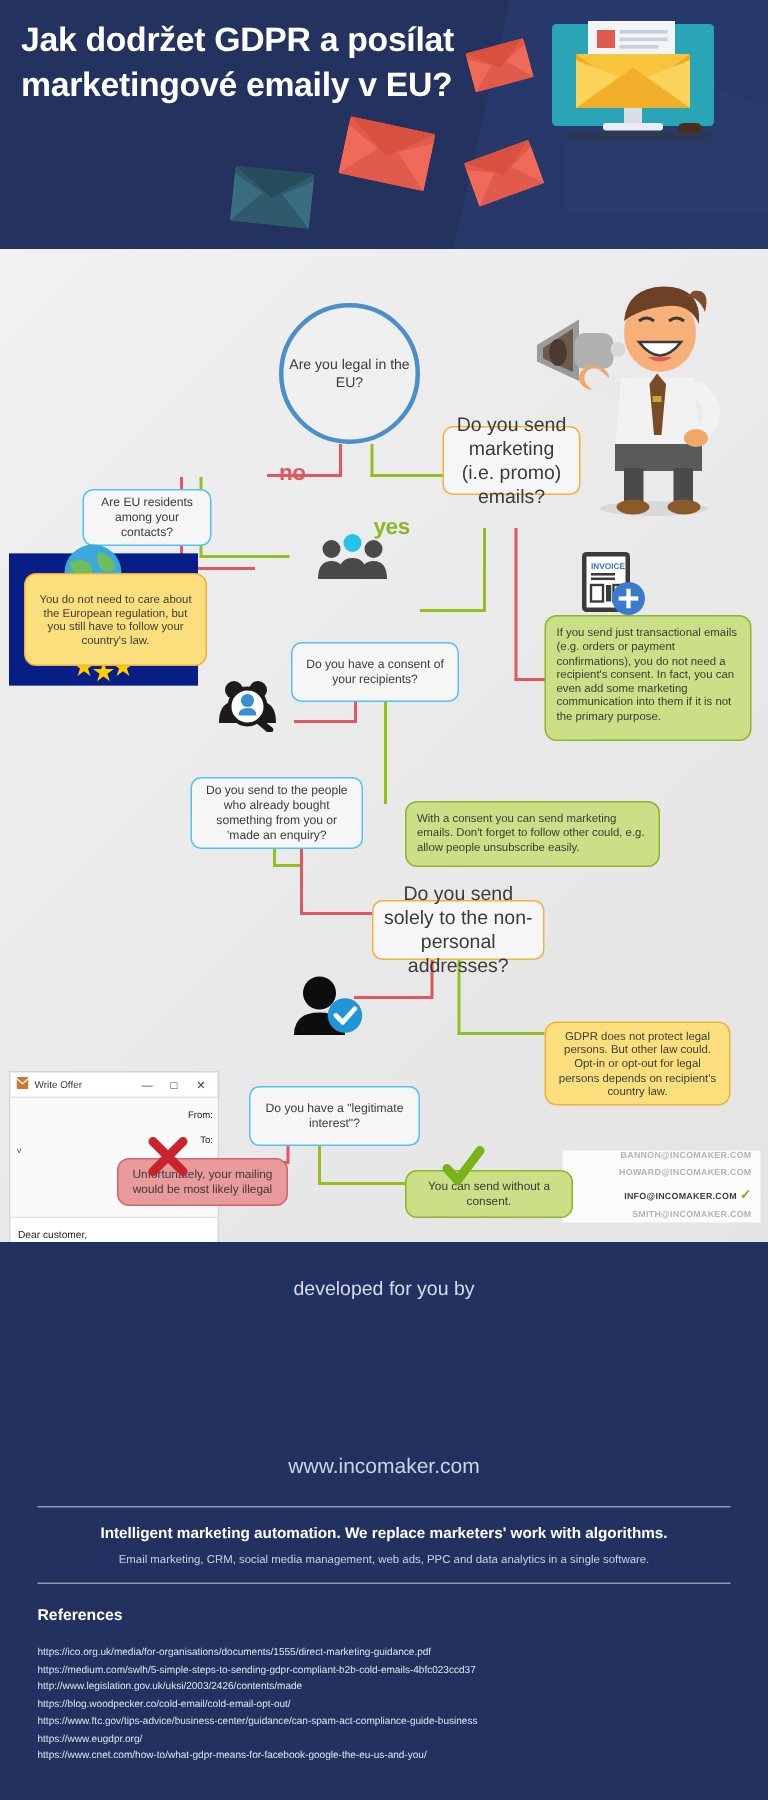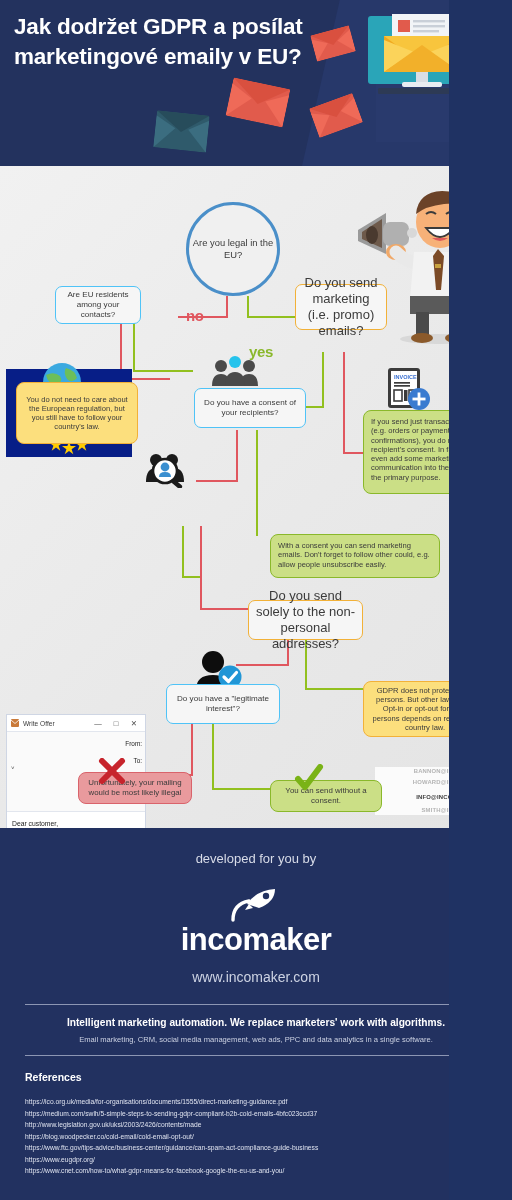--- a/index.html
+++ b/index.html
@@ -2,21 +2,21 @@
 <html><head>
 <meta charset="utf-8">
 <style>
   * { box-sizing: border-box; margin: 0; padding: 0; }
   html, body { width: 512px; height: 1200px; }
   body {
     font-family: "Liberation Sans", sans-serif;
     background: #1f3263;
     overflow: hidden;
   }
-  .page { position: relative; width: 449px; height: 1200px; overflow: hidden; }
+  .page { position: relative; width: 512px; height: 1200px; overflow: hidden; }
 
   
   .header {
     position: absolute; left: 0; top: 0; width: 512px; height: 166px;
     background: #23325e;
     overflow: hidden;
   }
   .header-shade {
     position: absolute; right: 0; top: 0; width: 210px; height: 166px;
     background: #27386a;
@@ -53,21 +53,21 @@
   .line { position: absolute; }
   .ln-red   { background: #e0575f; }
   .ln-green { background: #92c01f; }
 
   
   .node {
     position: absolute; border-radius: 7px; background: #f7f7f7;
     display: flex; align-items: center; justify-content: center; text-align: center;
     color: #3b3b3b; line-height: 1.22; padding: 4px 6px;
   }
-  .node-q { border: 1.6px solid #4fc3f7; font-size: 8.1px; background: #f6f6f6; }
+  .node-q { border: 1.6px solid #4fc3f7; font-size: 8.1px; background: #f6f6f6; margin-top: 40px; }
   .node-q-orange { border: 1.6px solid #f2b138; font-size: 13px; background: #f6f6f6; }
   .node-note-yellow {
     border: 1.6px solid #f2b138; background: #fcdf7d; font-size: 7.6px;
     color: #3b3b3b; border-radius: 8px;
   }
   .node-note-green {
     border: 1.6px solid #8ab82b; background: #cbdf86; font-size: 7.6px;
     color: #3b3b3b; border-radius: 8px; text-align: left; align-items: flex-start;
     padding: 6px 7px;
   }
@@ -377,20 +377,23 @@
       <svg viewBox="0 0 50 36" style="width:50px;height:36px">
         <circle cx="14" cy="8" r="6" fill="#1b1b1b"></circle>
         <circle cx="30" cy="8" r="6" fill="#1b1b1b"></circle>
         <path d="M4 30 Q4 16 14 16 Q24 16 24 30 Z" fill="#1b1b1b"></path>
         <path d="M22 30 Q22 16 32 16 Q42 16 42 30 Z" fill="#1b1b1b"></path>
         <circle cx="23" cy="19" r="12" fill="#ffffff" stroke="#1b1b1b" stroke-width="2.6"></circle>
         <circle cx="23" cy="15" r="4.4" fill="#3a8fd0"></circle>
         <path d="M17 25 Q17 20 23 20 Q29 20 29 25 Z" fill="#3a8fd0"></path>
         <rect x="31" y="26" width="13" height="4.5" rx="2" fill="#1b1b1b" transform="rotate(40 31 26)"></rect>
       </svg>
+    </div>
+    <div class="node node-q" style="left:127px; top:312px; width:115px; height:48px;">
+      <span>Do you send to the people who already bought something from you or 'made an enquiry?</span>
     </div>
 
     <div class="node node-note-green" style="left:270px; top:368px; width:170px; height:44px;">
       <span>With a consent you can send marketing emails. Don't forget to follow other could, e.g. allow people unsubscribe easily.</span>
     </div>
 
     <div class="compose">
       <div class="compose-title">
         <span>
           <svg width="8" height="8" viewBox="0 0 8 8">
@@ -460,31 +463,20 @@
     </div>
     <div class="node node-result-green" style="left:270px; top:614px; width:112px; height:32px;">
       <span>You can send without a consent.</span>
     </div>
 
   </div>
 
   <div class="footer">
     <div class="dev-by">developed for you by</div>
 
-    <div class="logo-wrap">
-      <div style="height:34px;display:flex;align-items:flex-end;justify-content:center;">
-        <svg width="50" height="34" viewBox="0 0 50 34">
-          <path d="M2 32 Q2 16 18 13" stroke="#ffffff" stroke-width="3.4" fill="none" stroke-linecap="round"></path>
-          <path d="M16 16 Q26 2 44 1 Q44 14 28 20 Z" fill="#ffffff"></path>
-          <circle cx="35" cy="8" r="3.2" fill="#223160"></circle>
-          <path d="M18 16 L14 22 L22 20 Z" fill="#ffffff"></path>
-        </svg>
-      </div>
-      <div class="logo-text">incomaker</div>
-    </div>
 
     <div class="site">www.incomaker.com</div>
 
     <div class="rule" style="top:176px;"></div>
     <div class="tagline" style="top:189px;">Intelligent marketing automation. We replace marketers' work with algorithms.</div>
     <div class="subline" style="top:207px;">Email marketing, CRM, social media management, web ads, PPC and data analytics in a single software.</div>
     <div class="rule" style="top:227px;"></div>
 
     <div class="refs-title" style="top:243px;">References</div>
     <div class="refs" style="top:268px;">

